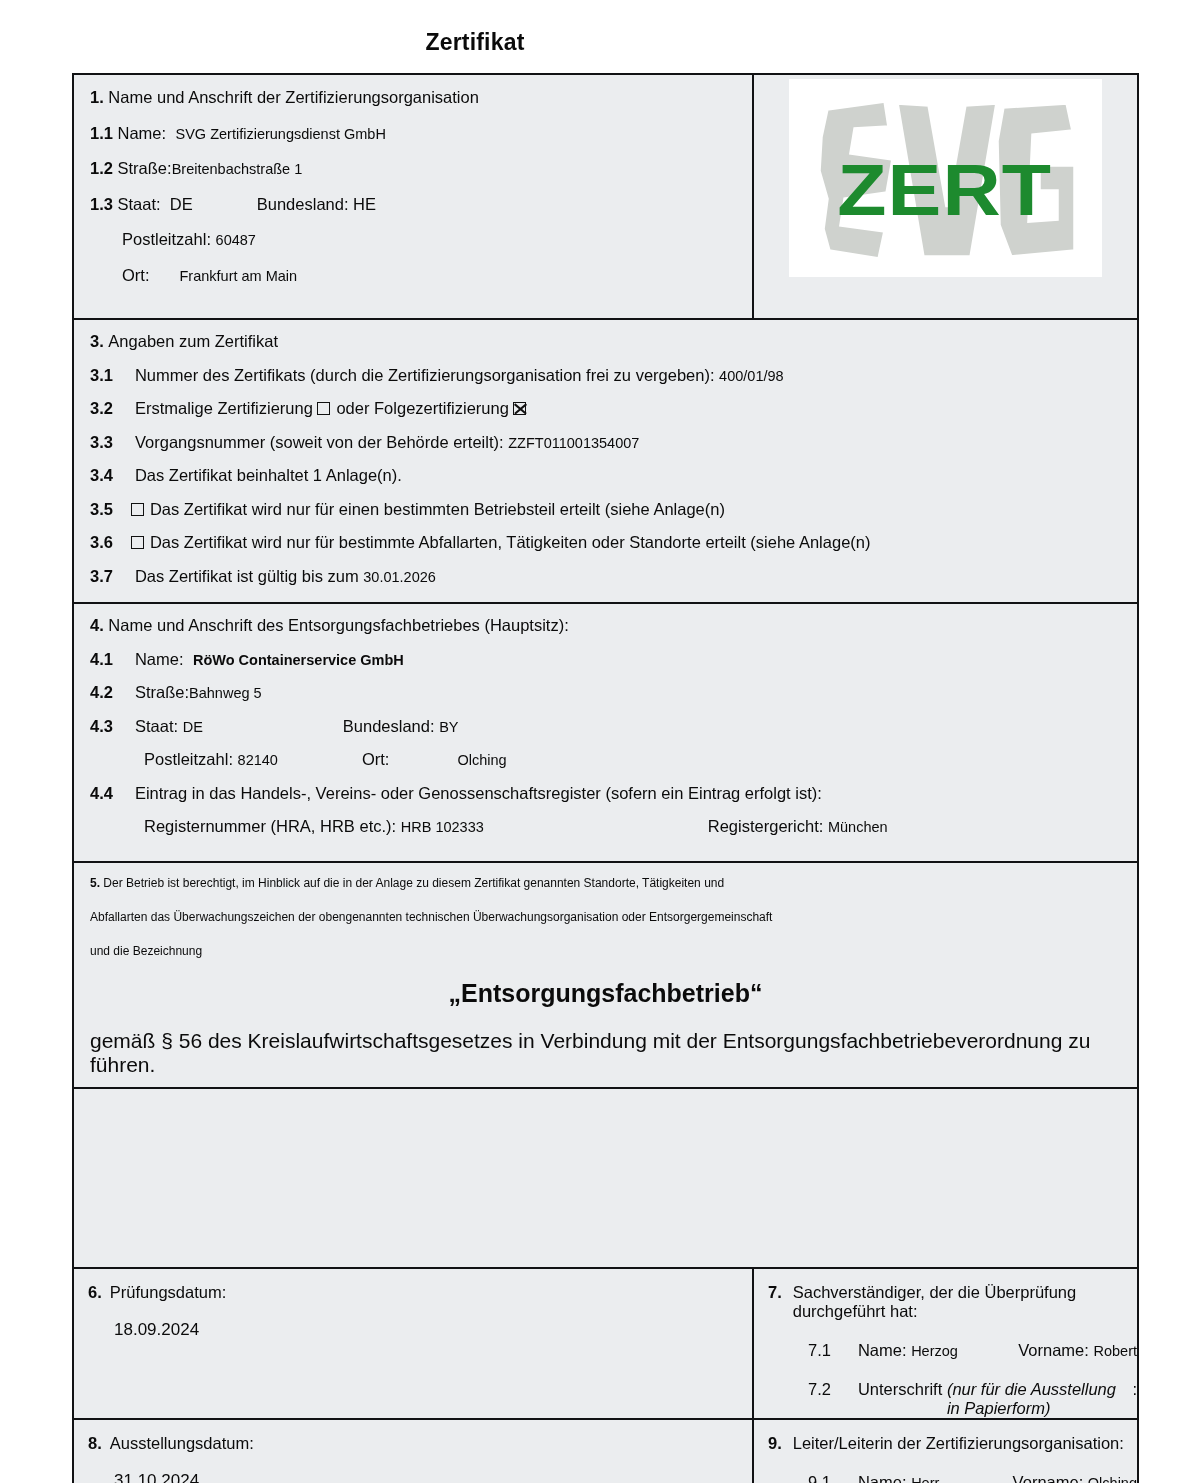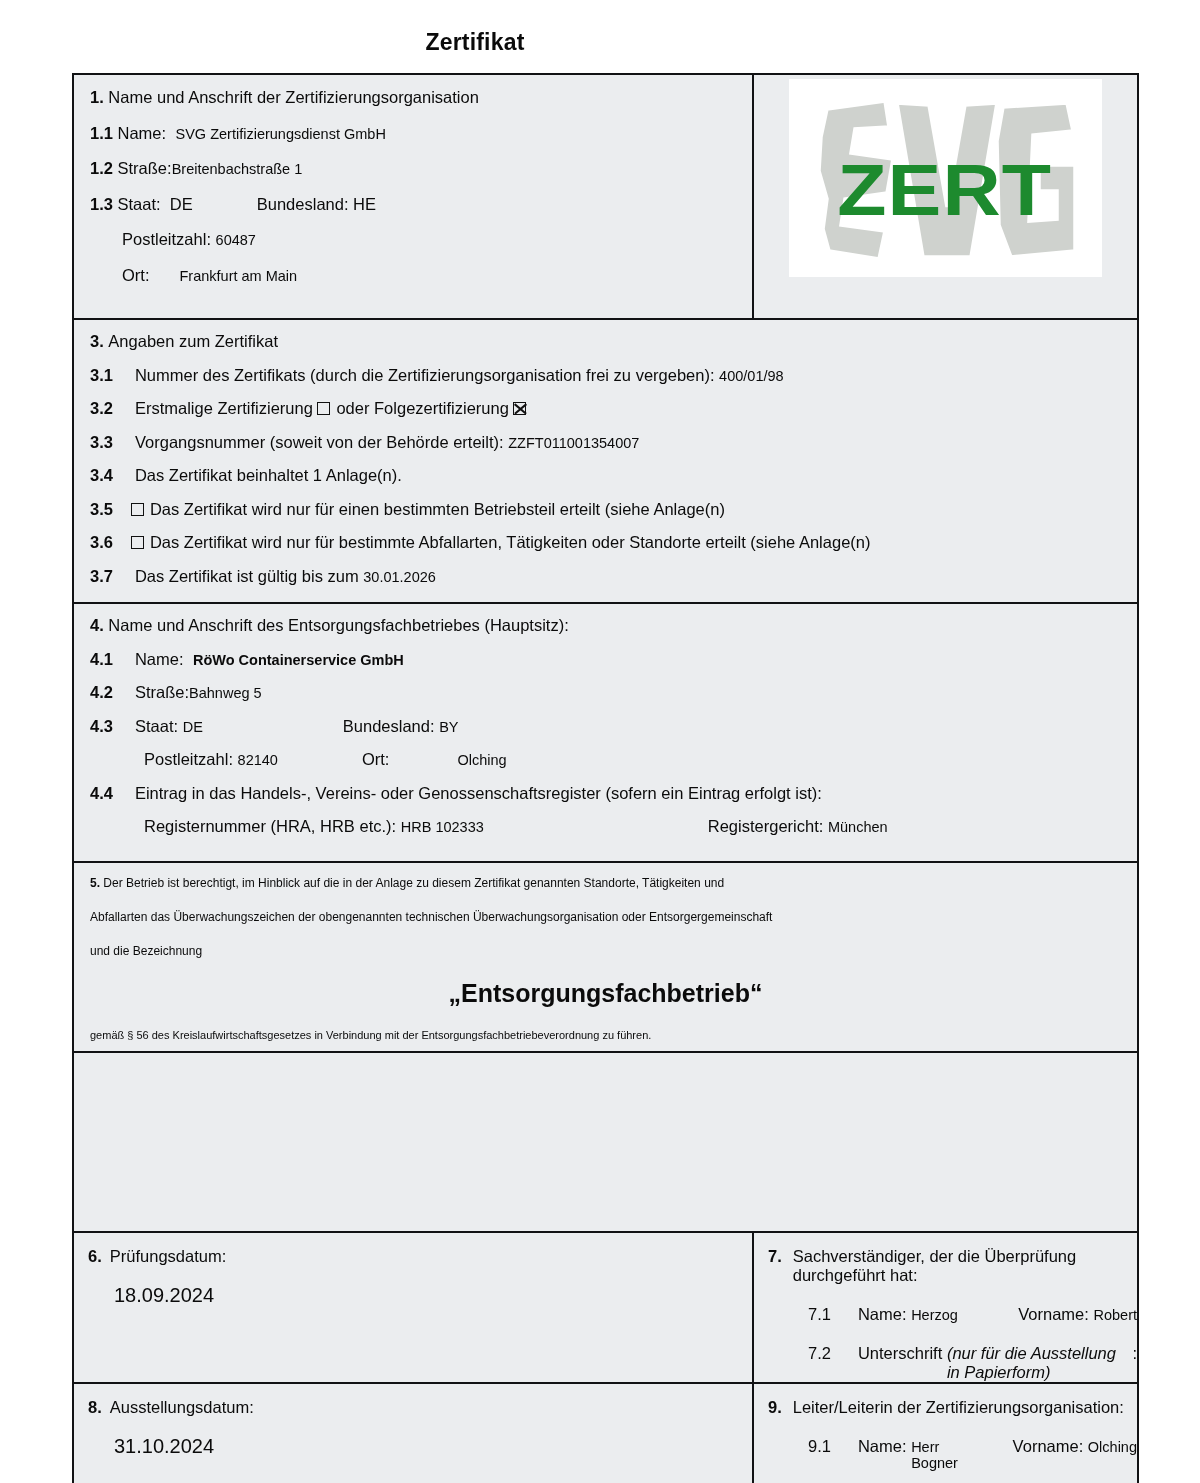--- a/index.html
+++ b/index.html
@@ -106,32 +106,32 @@
     font-size: 12px;
     line-height: 1.0;
     margin-bottom: 22px;
   }
   #sec5-title {
     text-align: center;
     font-size: 25px;
     font-weight: bold;
     margin: 8px 0 21px 0;
   }
-  #sec5-foot { font-size: 11px; margin-bottom: 2px; }
+  #sec5-foot { font-size: 21px; margin-bottom: 2px; }
 
   
   #blank-cell { height: 180px; }
 
   
   .left-col  { width: 250px; }
   .bot-row td { height: 130px; }
 
   .bl-head { font-size: 16.5px; margin: 14px 0 0 14px; }
   .bl-head .num { font-weight: bold; margin-right: 8px; }
-  .bl-date { font-size: 20px; margin: 18px 0 0 40px; }
+  .bl-date { font-size: 17px; margin: 18px 0 0 40px; }
 
   .br-head { font-size: 16.5px; margin: 14px 0 0 14px; display:flex; }
   .br-head .num { font-weight: bold; margin-right: 11px; }
   .br-sub  { display: flex; font-size: 16.5px; margin: 20px 0 0 54px; align-items: baseline; }
   .br-sub .num { margin-right: 27px; }
   .spacer-to-vorname { display:inline-block; width: 214px; }
   .spacer-to-vorname2 { display:inline-block; width: 186px; }
 </style>
 </head>
 <body>

